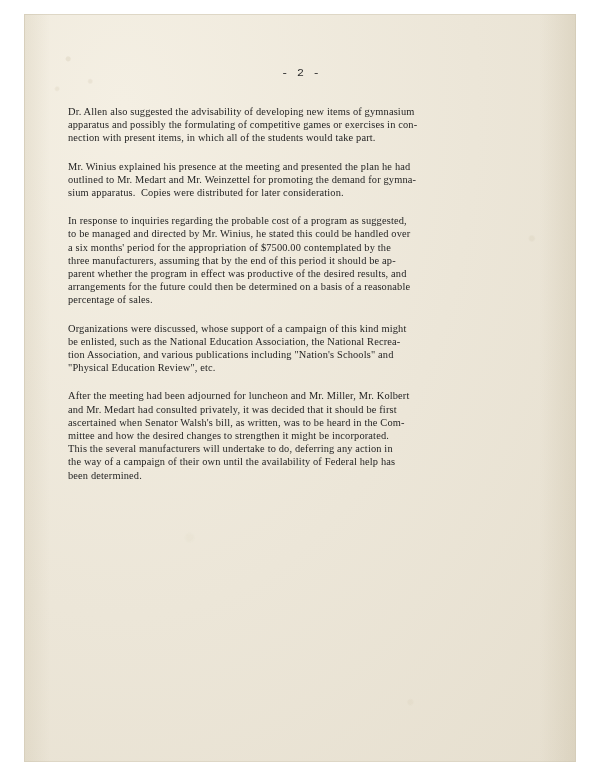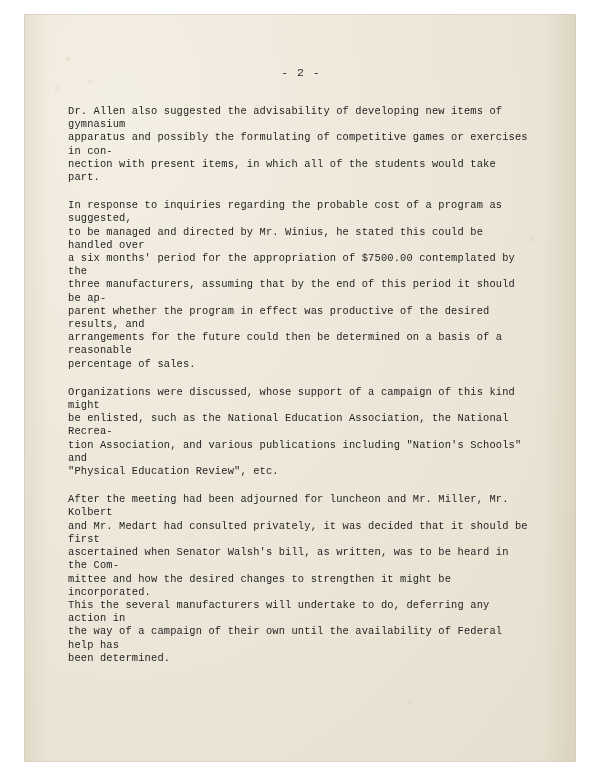--- a/index.html
+++ b/index.html
@@ -76,40 +76,43 @@
     margin: 0 0 26px 0;
     font-family: "Liberation Mono", monospace;
   }
   .para {
     font-size: 10.4px;
     line-height: 13.2px;
     color: #242424;
     margin: 0 0 15px 0;
     white-space: pre-wrap;
     letter-spacing: 0.15px;
-    font-family: Liberation Mono, monospace;
+    font-family: Liberation Serif, serif;
     text-rendering: optimizeLegibility;
   }
   .para:last-child { margin-bottom: 12px; }
 </style>
 </head>
 <body>
 
 <div id="scan">
   <div id="paper">
     <div id="grain"></div>
     <div id="edge-shade"></div>
     <div id="edge-shade-left"></div>
 
     <div id="text-block">
       <div class="page-number">- 2 -</div>
 
       <p class="para">Dr. Allen also suggested the advisability of developing new items of gymnasium
 apparatus and possibly the formulating of competitive games or exercises in con-
 nection with present items, in which all of the students would take part.</p>
+      <p class="para">Mr. Winius explained his presence at the meeting and presented the plan he had
+outlined to Mr. Medart and Mr. Weinzettel for promoting the demand for gymna-
+sium apparatus.  Copies were distributed for later consideration.</p>
       <p class="para">In response to inquiries regarding the probable cost of a program as suggested,
 to be managed and directed by Mr. Winius, he stated this could be handled over
 a six months' period for the appropriation of $7500.00 contemplated by the
 three manufacturers, assuming that by the end of this period it should be ap-
 parent whether the program in effect was productive of the desired results, and
 arrangements for the future could then be determined on a basis of a reasonable
 percentage of sales.</p>
       <p class="para">Organizations were discussed, whose support of a campaign of this kind might
 be enlisted, such as the National Education Association, the National Recrea-
 tion Association, and various publications including "Nation's Schools" and

